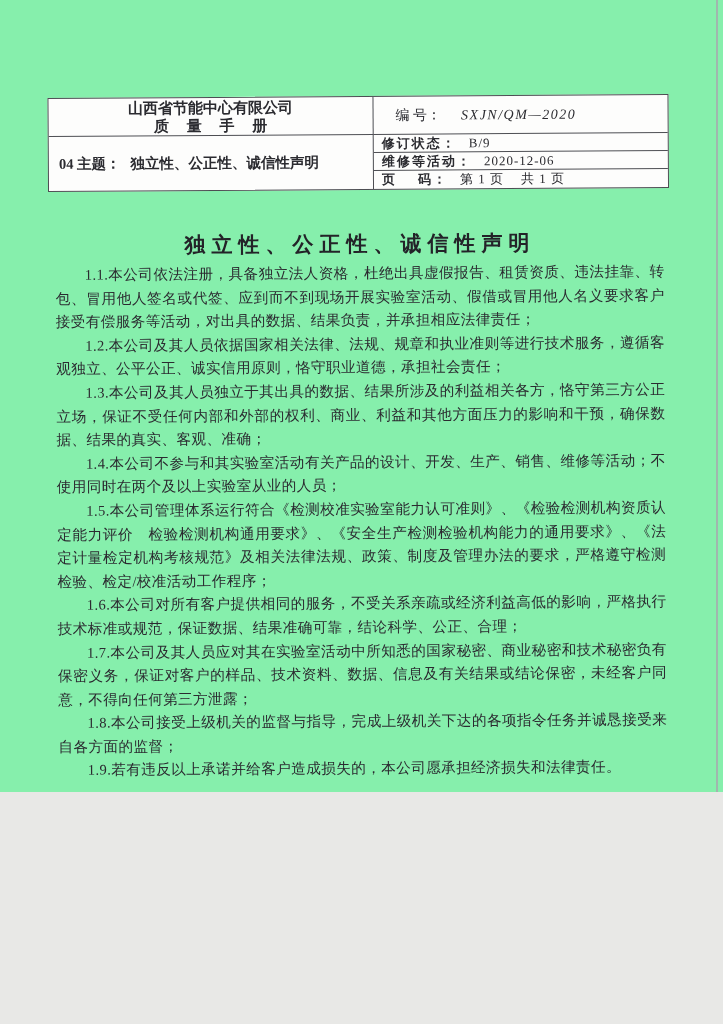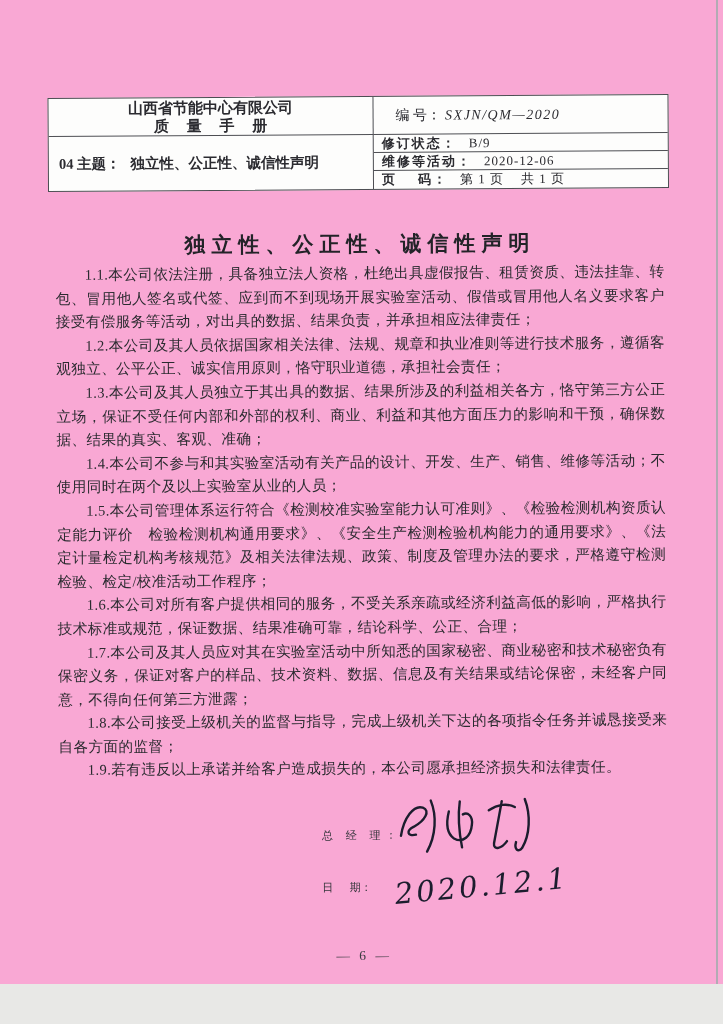--- a/index.html
+++ b/index.html
@@ -4,22 +4,22 @@
 <style>
   html, body {
     margin: 0;
     padding: 0;
     background: #e8e8e6;
     font-family: "Liberation Serif", "DejaVu Serif", serif;
   }
   .page {
     position: relative;
     width: 723px;
-    height: 984px;
-    background: #f9a8d4;
+    height: 792px;
+    background: #86efac;
     overflow: hidden;
     color: #2b2b30;
   }
   
   .scan-edge {
     position: absolute;
     top: 0;
     right: 5px;
     width: 2px;
     height: 1024px;
@@ -66,21 +66,21 @@
   .cell-company .manual-title { letter-spacing: 7px; text-indent: 7px; }
   .cell-docnum {
     grid-column: 2; grid-row: 1;
     border-bottom: 1.4px solid #4d4e53;
     padding-left: 22px;
     font-size: 14px;
   }
   .cell-docnum .val {
     font-style: italic;
     letter-spacing: 1.5px;
-    margin-left: 4px;
+    margin-left: 20px;
   }
   .cell-subject {
     grid-column: 1; grid-row: 2 / span 3;
     border-right: 1.4px solid #4d4e53;
     padding-left: 10px;
     font-weight: bold;
     font-size: 14.5px;
   }
   .cell-subject .val { margin-left: 10px; }
   .meta-row {

